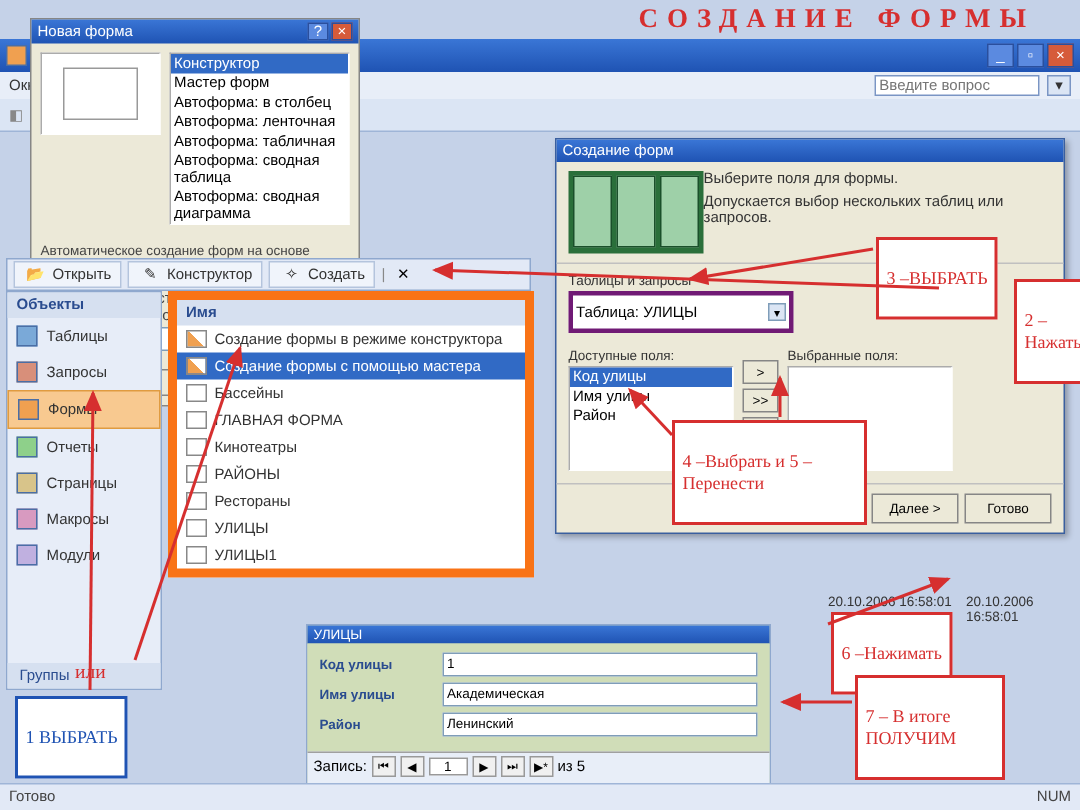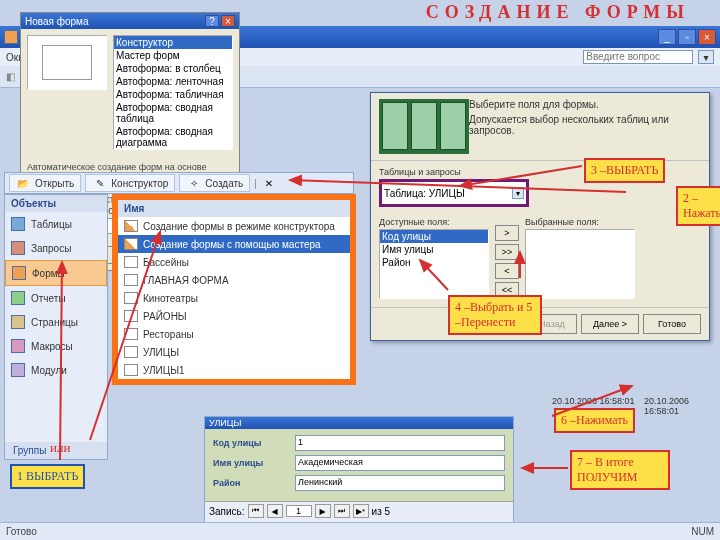--- a/index.html
+++ b/index.html
@@ -70,21 +70,21 @@
   .resultform{ position:absolute; top:416px; left:204px; width:310px; background:#d0ddb8; border:1px solid #8fa8ce;}
   .resultform .tb{ background:linear-gradient(#3a76d6,#1f53b3); color:white; padding:1px 4px; font-size:9px;}
   .rf-body{ padding:6px 8px; background:#d0ddb8;}
   .rf-row{ display:flex; align-items:center; gap:6px; margin-bottom:4px;}
   .rf-row label{ width:76px; font-size:9px; color:#2a4c8f; font-weight:bold;}
   .rf-row .fval{ flex:1; height:16px; border:1px solid #7f9db9; background:white; font-size:9px; padding:1px 2px;}
   .rf-nav{ background:#e8eef8; border-top:1px solid #a0a0a0; padding:2px 4px; font-size:9px; display:flex; align-items:center; gap:3px;}
   .rf-nav .nbtn{ width:16px; height:14px; border:1px solid #999; background:#f0f0f0; display:flex; align-items:center; justify-content:center; font-size:8px;}
   .rf-nav input{ width:26px; height:12px; border:1px solid #999; text-align:center; font-size:9px;}
   .status-bar{ position:absolute; bottom:0; left:0; right:0; height:18px; background:#e2e9f6; border-top:1px solid #9fb5d7; display:flex; align-items:center; padding:0 6px; font-size:10px; color:#444; justify-content:space-between;}
-  .annot{ position:absolute; background:#fde047; border:2px solid #d62f2f; padding:3px 5px; color:#d62f2f; font-size:12px; font-family:"Times New Roman",serif;}
+  .annot{ position:absolute; background:#ffffff; border:2px solid #d62f2f; padding:18px 5px; color:#d62f2f; font-size:12px; font-family:"Times New Roman",serif;}
   .annot.blue{ border-color:#1f53b3; color:#1f53b3;}
   .ts{ position:absolute; font-size:9px; color:#333;}
   svg.arrow{ position:absolute; pointer-events:none; }
 </style>
 </head>
 <body>
 
 <div class="slide-title">СОЗДАНИЕ ФОРМЫ</div>
 
 <div style="position:absolute; top:26px; left:0; right:0;">
@@ -231,20 +231,21 @@
       <span class="lico"></span>
       <span>УЛИЦЫ</span>
     </div>
   <div class="list-item">
       <span class="lico"></span>
       <span>УЛИЦЫ1</span>
     </div>
 </div>
 
 <div class="wizard">
+  <div class="wiz-tb">Создание форм</div>
   <div class="wiz-top">
     <div class="wiz-pic">
         <div class="wp"></div>
         <div class="wp"></div>
         <div class="wp"></div>
       </div>
     <div class="wiz-text">
       <div>Выберите поля для формы.</div>
       <div style="margin-top:4px;">Допускается выбор нескольких таблиц или запросов.</div>
     </div>
@@ -313,21 +314,21 @@
   <div style="background:#e8eef8; padding:2px 4px; font-size:9px; color:#666;">Режим формы</div>
 </div>
 
 <div class="ts" style="top:396px; left:552px;">20.10.2006 16:58:01</div>
 <div class="ts" style="top:396px; left:644px;">20.10.2006 16:58:01</div>
 
 <div class="annot blue" style="top:464px; left:10px;">1 ВЫБРАТЬ</div>
 <div style="position:absolute; top:440px; left:50px; color:#d62f2f; font-size:13px; font-family:'Times New Roman',serif;">или</div>
 <div class="annot" style="top:186px; left:628px;margin-left:48px;">2 –Нажать</div>
 <div class="annot" style="top:158px; left:584px;">3 –ВЫБРАТЬ</div>
-<div class="annot" style="top:280px; left:448px; width:94px;margin-top:15px;">4 –Выбрать и 5 –Перенести</div>
+<div class="annot" style="top:280px; left:448px; width:130px;">4 –Выбрать и 5 –Перенести</div>
 <div class="annot" style="top:408px; left:554px;">6 –Нажимать</div>
 <div class="annot" style="top:450px; left:570px; width:100px;">7 – В итоге ПОЛУЧИМ</div>
 
 <svg class="arrow" style="top:0;left:0;" width="720" height="540">
   <defs>
     <marker id="ah" markerWidth="8" markerHeight="8" refX="6" refY="3" orient="auto">
         <path d="M0,0 L7,3 L0,6 Z" fill="#d62f2f"></path>
       </marker>
     <marker id="ahb" markerWidth="8" markerHeight="8" refX="6" refY="3" orient="auto">
         <path d="M0,0 L7,3 L0,6 Z" fill="#1f53b3"></path>

